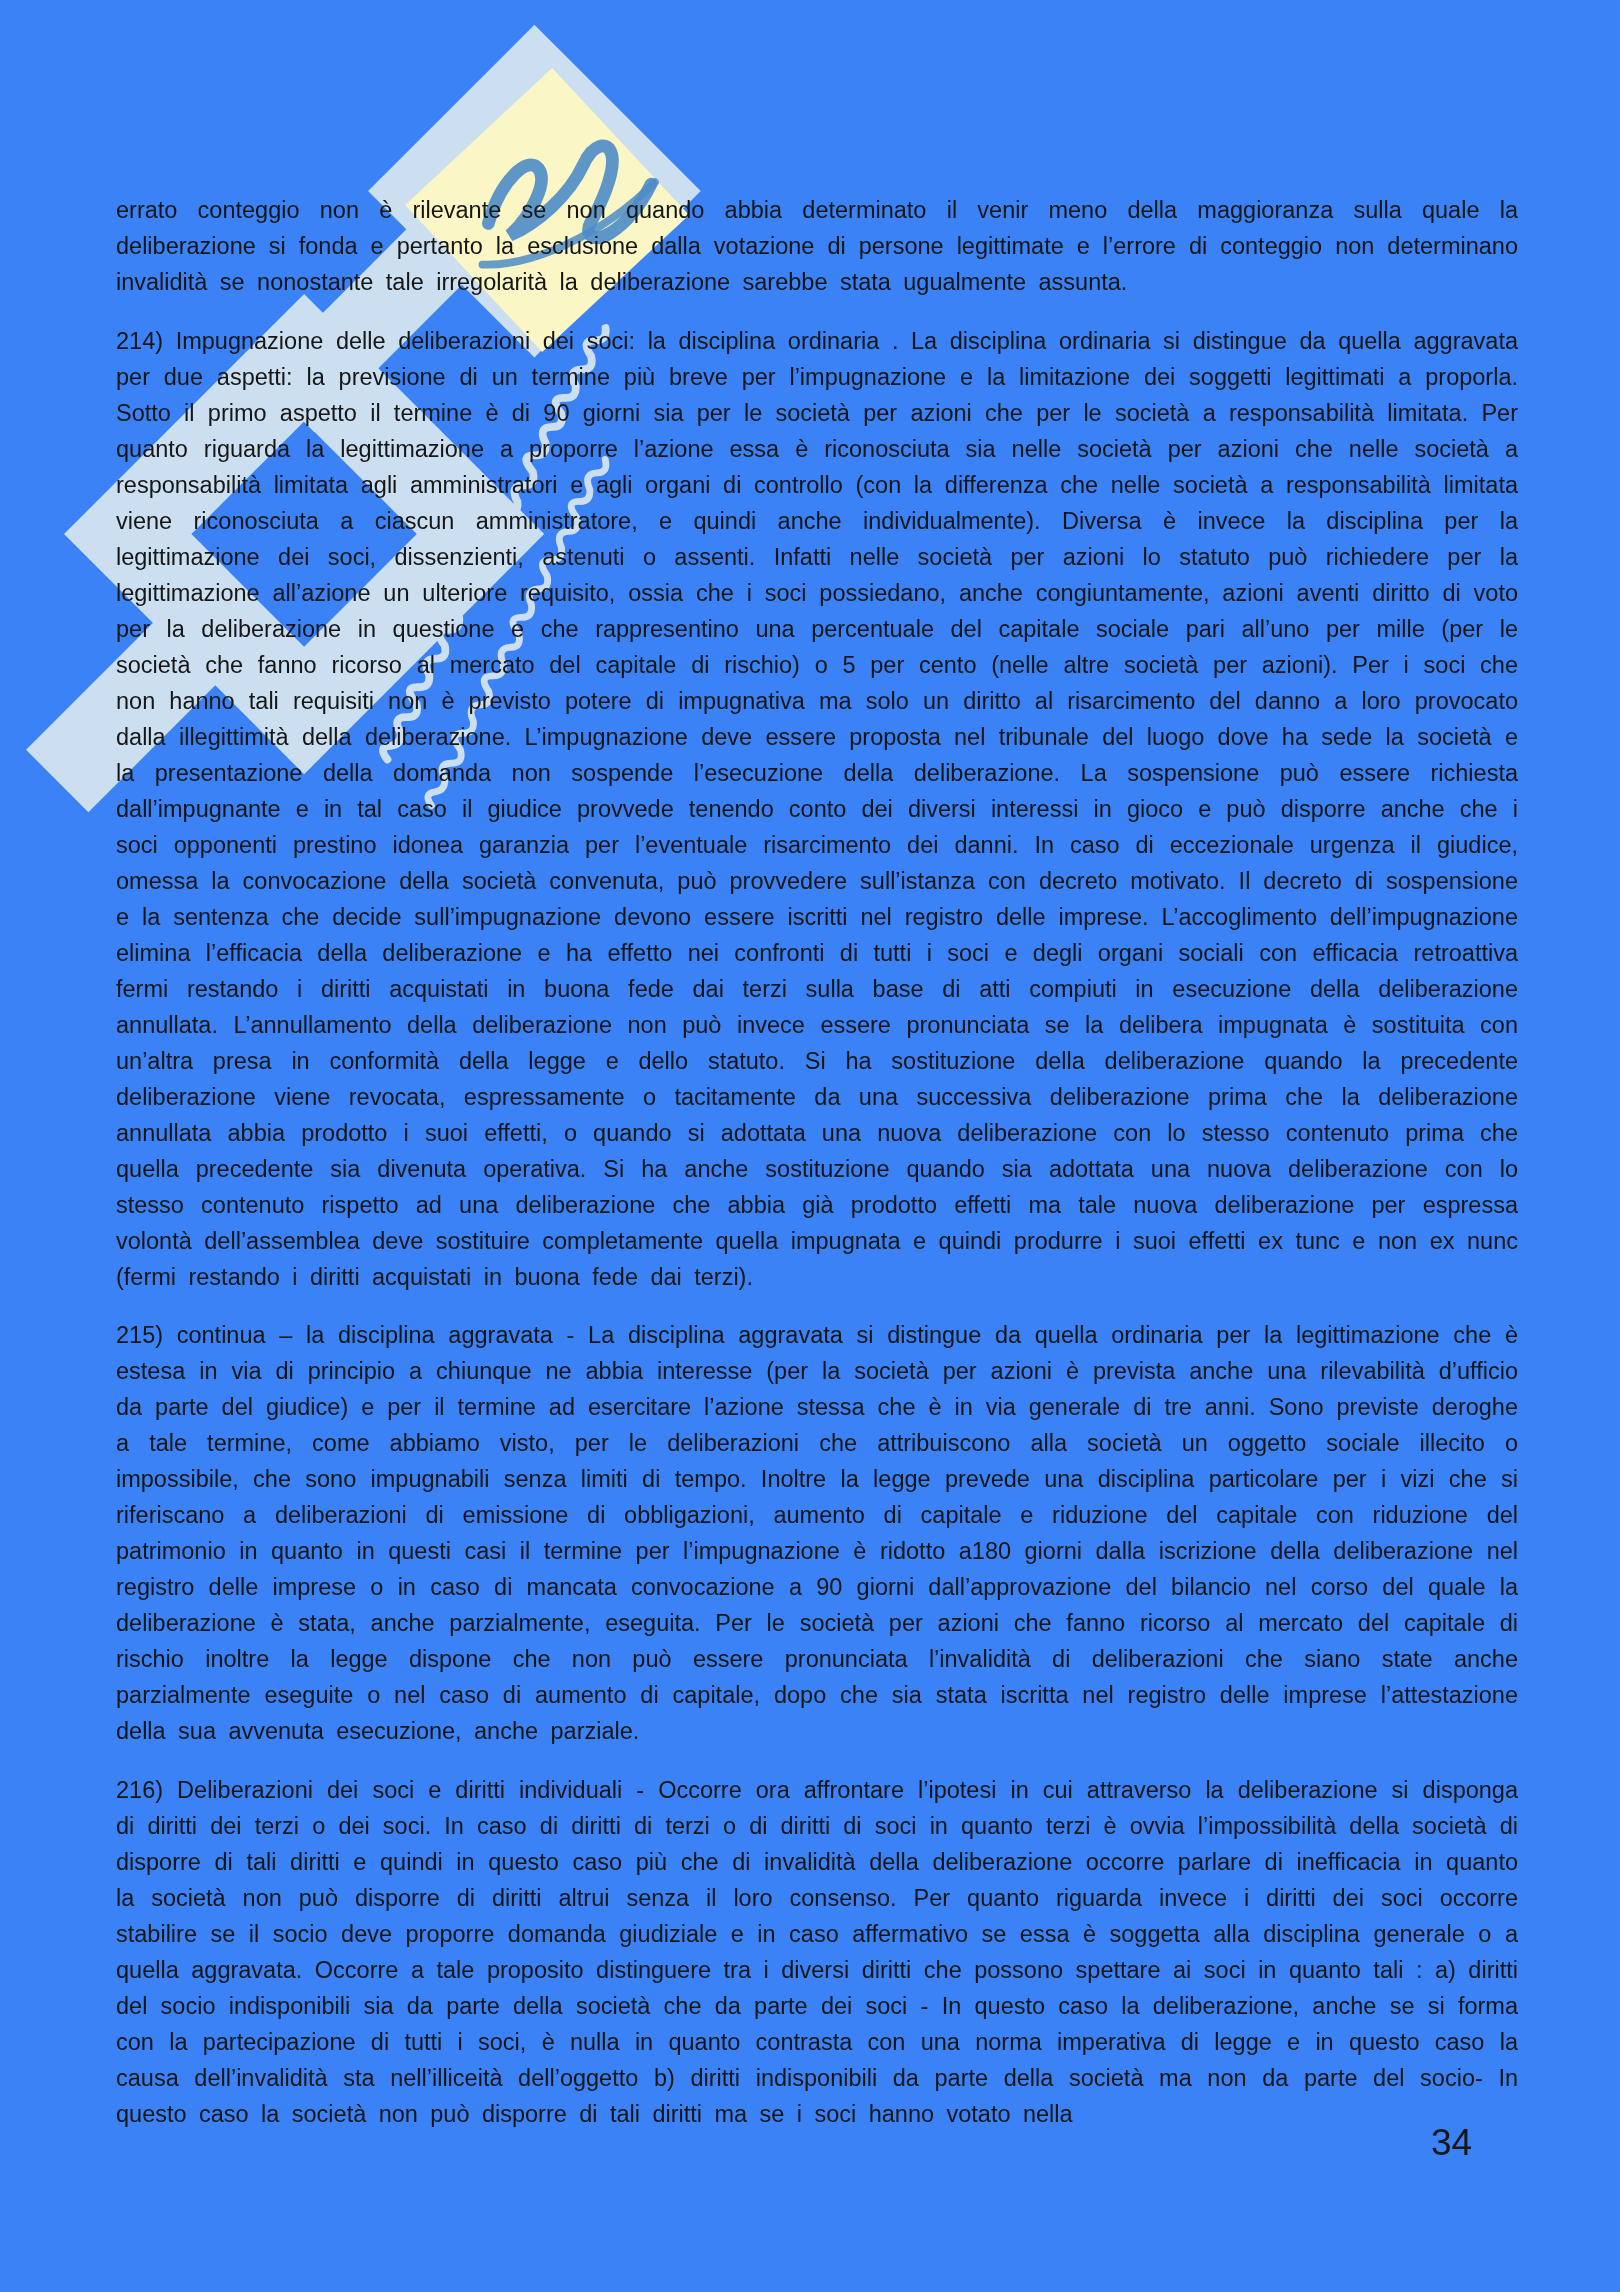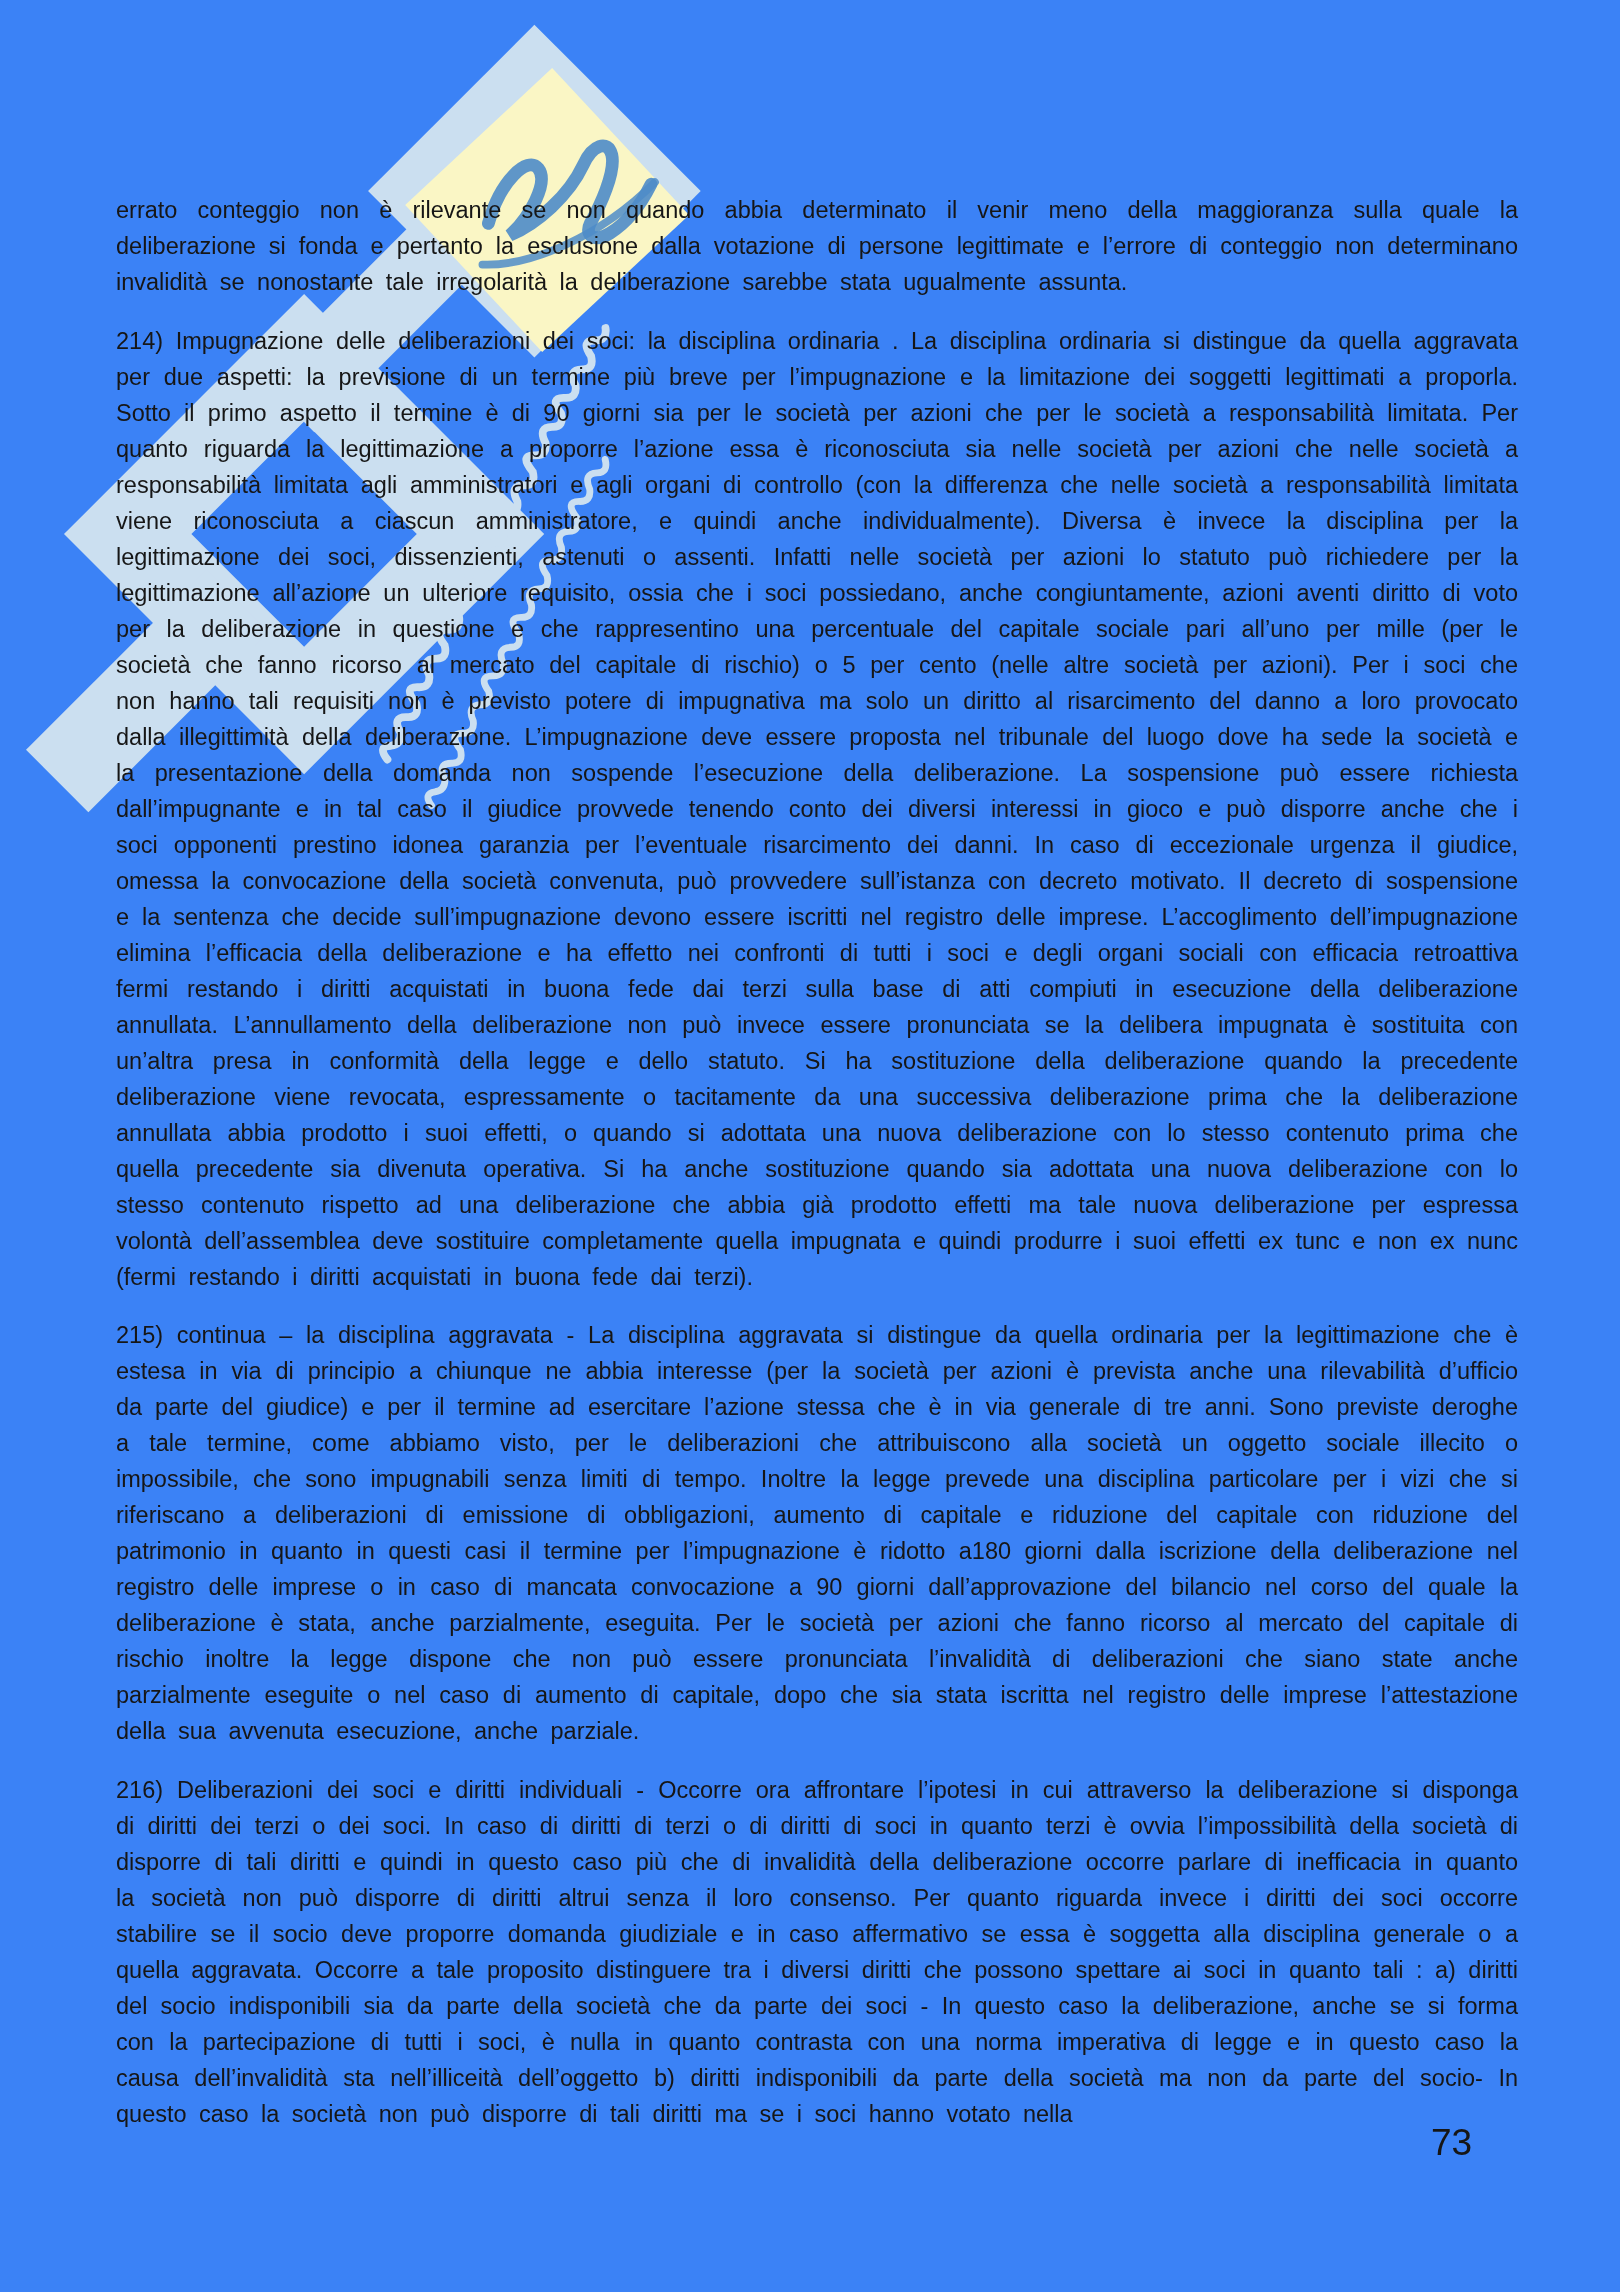--- a/index.html
+++ b/index.html
@@ -82,16 +82,16 @@
     </g>
   </svg>
 
   <div class="textblock">
     <p>errato conteggio non è rilevante se non quando abbia determinato il venir meno della maggioranza sulla quale la deliberazione si fonda e pertanto la esclusione dalla votazione di persone legittimate e l’errore di conteggio non determinano invalidità se nonostante tale irregolarità la deliberazione sarebbe stata ugualmente assunta.</p>
     <p>214) Impugnazione delle deliberazioni dei soci: la disciplina ordinaria .  La disciplina ordinaria si distingue da quella aggravata per due aspetti: la previsione di un termine più breve per l’impugnazione e la limitazione dei soggetti legittimati a proporla. Sotto il primo aspetto il termine è di 90 giorni sia per le società per azioni che per le società a responsabilità limitata.  Per quanto riguarda la legittimazione a proporre l’azione essa è riconosciuta sia nelle società per azioni che nelle società a responsabilità limitata agli amministratori e agli organi di controllo (con la differenza che nelle società a responsabilità limitata viene riconosciuta a ciascun amministratore, e quindi anche individualmente). Diversa è invece la disciplina per la legittimazione dei soci, dissenzienti, astenuti o assenti. Infatti nelle società per azioni lo statuto può richiedere per la legittimazione all’azione un ulteriore requisito, ossia che i soci possiedano, anche congiuntamente, azioni aventi diritto di voto per la deliberazione in questione e che rappresentino una percentuale del capitale sociale pari all’uno per mille (per le società che fanno ricorso al mercato del capitale di rischio) o 5 per cento (nelle altre società per azioni). Per i soci che non hanno tali requisiti non è previsto potere di impugnativa ma solo un diritto al risarcimento del danno a loro provocato dalla illegittimità della deliberazione.  L’impugnazione deve essere proposta nel tribunale del luogo dove ha sede la società e la presentazione della domanda non sospende l’esecuzione della deliberazione. La sospensione può essere richiesta dall’impugnante  e in tal caso il giudice provvede tenendo conto dei diversi interessi in gioco e può disporre anche che i soci opponenti prestino idonea garanzia per l’eventuale risarcimento dei danni.  In caso di eccezionale urgenza il giudice, omessa la convocazione della società convenuta, può provvedere sull’istanza con decreto motivato.  Il decreto di sospensione e la sentenza che decide sull’impugnazione devono essere iscritti nel registro delle imprese.  L’accoglimento dell’impugnazione elimina l’efficacia della deliberazione e ha effetto nei confronti di tutti i soci e degli organi sociali con efficacia retroattiva fermi restando i diritti acquistati in buona fede dai terzi sulla base di atti compiuti in esecuzione della deliberazione annullata.  L’annullamento della deliberazione non può invece essere pronunciata se la delibera impugnata è sostituita con un’altra presa in conformità della legge e dello statuto. Si ha sostituzione della deliberazione quando la precedente deliberazione viene revocata, espressamente o tacitamente da una successiva deliberazione prima che la deliberazione annullata abbia prodotto i suoi effetti, o quando si adottata una nuova deliberazione con lo stesso contenuto prima che quella precedente sia divenuta operativa.  Si ha anche sostituzione quando sia adottata una nuova deliberazione con lo stesso contenuto rispetto ad una deliberazione che abbia già prodotto effetti ma tale nuova deliberazione per espressa volontà dell’assemblea deve sostituire completamente quella impugnata e quindi produrre i suoi effetti ex tunc e non ex nunc (fermi restando i diritti acquistati in buona fede dai terzi).</p>
     <p>215) continua – la disciplina aggravata -  La disciplina aggravata si distingue da quella ordinaria per la legittimazione che è estesa in via di principio a chiunque ne abbia interesse (per la società per azioni è prevista anche una rilevabilità d’ufficio da parte del giudice) e per il termine ad esercitare l’azione stessa che è in via generale di tre anni. Sono previste deroghe a tale termine, come abbiamo visto, per le deliberazioni che attribuiscono alla società un oggetto sociale illecito o impossibile, che sono impugnabili senza limiti di tempo. Inoltre la legge prevede una disciplina particolare per i vizi che si riferiscano a deliberazioni di emissione di obbligazioni, aumento di capitale e riduzione del capitale con riduzione del patrimonio in quanto in questi casi il termine per l’impugnazione è ridotto a180 giorni dalla iscrizione della deliberazione nel registro delle imprese o in caso di mancata convocazione a 90 giorni dall’approvazione del bilancio nel corso del quale la deliberazione è stata, anche parzialmente, eseguita.  Per le società per azioni che fanno ricorso al mercato del capitale di rischio inoltre la legge dispone che non può essere pronunciata l’invalidità di deliberazioni che siano state anche parzialmente eseguite o nel caso di aumento di capitale, dopo che sia stata iscritta nel registro delle imprese l’attestazione della sua avvenuta esecuzione, anche parziale.</p>
     <p>216) Deliberazioni dei soci e diritti individuali -  Occorre ora affrontare l’ipotesi in cui attraverso la deliberazione si disponga di diritti dei terzi o dei soci. In caso di diritti di terzi o di diritti di soci in quanto terzi è ovvia l’impossibilità della società di disporre di tali diritti e quindi in questo caso più che di invalidità della deliberazione occorre parlare di inefficacia in quanto la società non può disporre di diritti altrui senza il loro consenso. Per quanto riguarda invece i diritti dei soci occorre stabilire se il socio deve proporre domanda giudiziale e in caso affermativo se essa è soggetta alla disciplina generale o a quella aggravata.  Occorre a tale proposito distinguere tra i diversi diritti che possono spettare ai soci in quanto tali : a) diritti del socio indisponibili sia da parte della società che da parte dei soci -  In questo caso la deliberazione, anche se si forma con la partecipazione di tutti i soci, è nulla in quanto contrasta con una norma imperativa di legge e in questo caso la causa dell’invalidità sta nell’illiceità dell’oggetto b) diritti indisponibili da parte della società ma non da parte del socio- In questo caso la società non può disporre di tali diritti ma se i soci hanno votato nella</p>
   </div>
 
-  <div class="pagenum">73</div>
+  <div class="pagenum">34</div>
 
 </div>
 
 
 </body></html>

